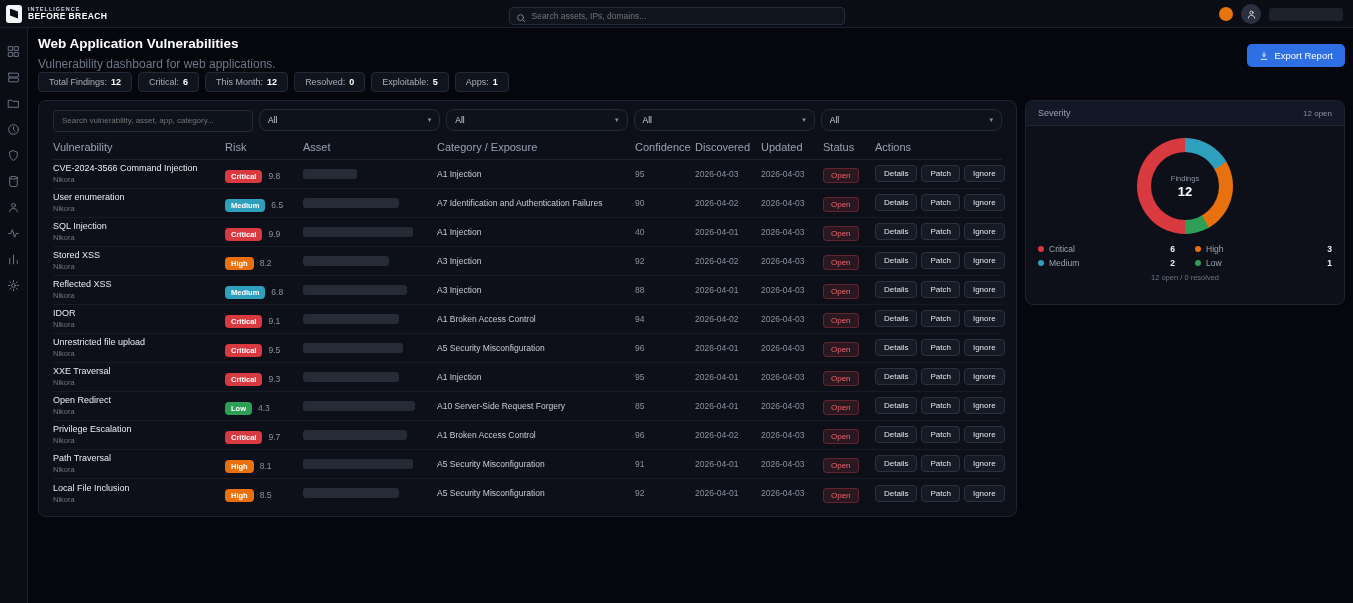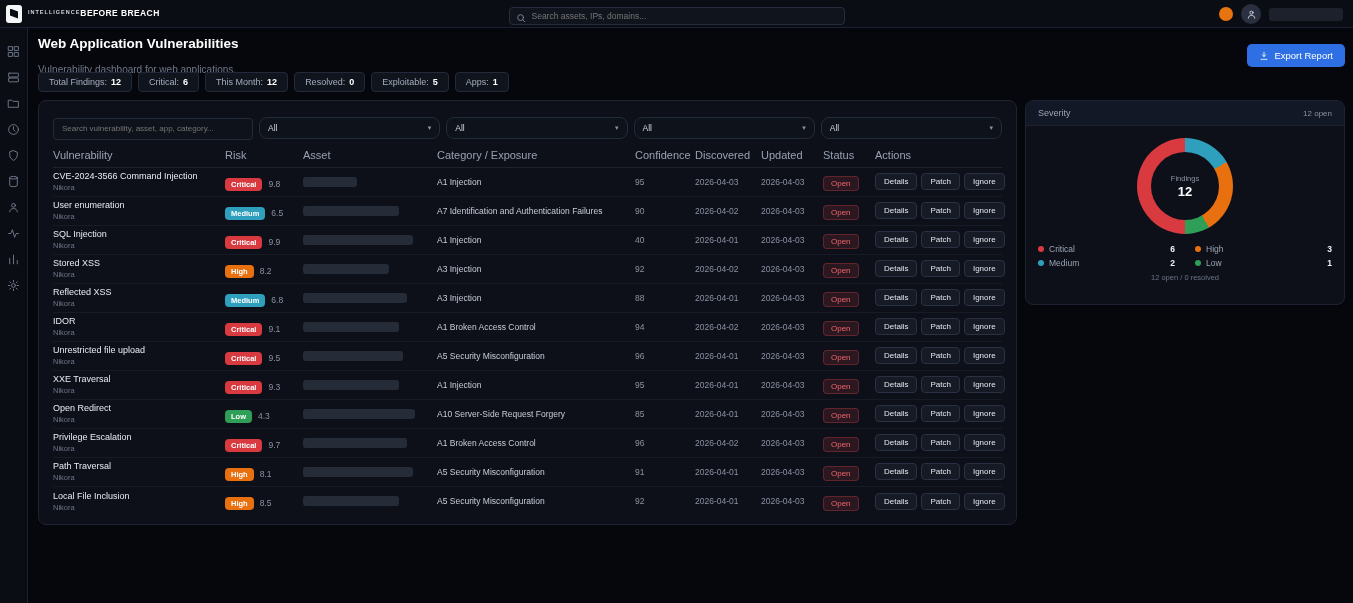--- a/index.html
+++ b/index.html
@@ -5,53 +5,53 @@
   html,body{margin:0;padding:0;background:#05070c;}
   body{font-family:"Liberation Sans",sans-serif;color:#e6e9ef;}
   *{box-sizing:border-box;}
   .app{position:relative;width:1353px;height:603px;overflow:hidden;background:#05070c;}
 
   
   .topbar{position:absolute;top:0;left:0;right:0;height:28px;background:#0a0d14;border-bottom:1px solid #1b2130;display:flex;align-items:center;}
   .brand{display:flex;align-items:center;gap:6px;padding-left:6px;}
   .logo-mark{width:16px;height:18px;background:#f5f6f8;border-radius:3px;position:relative;flex:0 0 auto;}
   .logo-mark::after{content:"";position:absolute;left:4px;top:4px;width:8px;height:10px;background:#0a0d14;clip-path:polygon(0 0,100% 30%,100% 100%,0 70%);}
-  .brand-text{display:flex;flex-direction:row;line-height:1.1;}
+  .brand-text{display:flex;flex-direction:column;line-height:1.1;}
   .brand-top{font-size:5.5px;letter-spacing:1px;color:#cfd4de;font-weight:bold;}
   .brand-bottom{font-size:8.5px;font-weight:bold;color:#ffffff;letter-spacing:.4px;}
   .top-search{position:absolute;left:50%;top:5px;transform:translateX(-50%);width:336px;height:18px;}
   .top-search input{width:100%;height:100%;background:#10141d;border:1px solid #262d3c;border-radius:4px;color:#aab1c0;font-size:8.5px;padding:0 8px 0 22px;outline:none;font-family:inherit;}
   .top-search .mag{position:absolute;left:7px;top:4px;}
   .top-right{position:absolute;right:10px;top:0;height:28px;display:flex;align-items:center;gap:8px;}
   .notif{width:14px;height:14px;border-radius:50%;background:#e8740f;}
   .avatar{width:20px;height:20px;border-radius:50%;background:#2a3040;display:flex;align-items:center;justify-content:center;}
   .name-redacted{width:74px;height:13px;background:#1c212c;border-radius:3px;}
 
   
   .sidebar{position:absolute;top:28px;left:0;width:28px;bottom:0;background:#0a0d14;border-right:1px solid #1b2130;display:flex;flex-direction:column;align-items:center;padding-top:14px;gap:8px;}
   .side-icon{width:18px;height:18px;display:flex;align-items:center;justify-content:center;border-radius:4px;cursor:pointer;}
   .side-icon svg{width:13px;height:13px;stroke:#7a8296;fill:none;stroke-width:1.6;stroke-linecap:round;stroke-linejoin:round;}
 
   
   .content{position:absolute;left:28px;top:28px;right:0;bottom:0;padding:8px 8px 0 10px;}
   .page-head{display:flex;justify-content:space-between;align-items:flex-start;height:32px;}
   .page-title{font-size:13.5px;font-weight:bold;color:#ffffff;}
-  .page-sub{font-size:10px;color:#6f7787;margin-top:13px;}
+  .page-sub{font-size:12px;color:#6f7787;margin-top:6px;}
   .export-btn{display:flex;align-items:center;gap:5px;background:#2e6fe3;color:#fff;border:none;border-radius:5px;font-size:9.5px;padding:6px 12px;font-family:inherit;cursor:pointer;margin-top:8px;}
   .export-btn svg{width:10px;height:10px;stroke:#fff;fill:none;stroke-width:2;stroke-linecap:round;stroke-linejoin:round;}
 
   .stats-row{display:flex;gap:6px;margin-top:4px;}
   .chip{display:flex;align-items:center;gap:4px;background:#0f141d;border:1px solid #222938;border-radius:4px;padding:4px 10px;font-size:9px;}
   .chip-label{color:#a6aebd;}
   .chip-value{color:#ffffff;font-weight:bold;}
 
   .columns{display:flex;gap:8px;margin-top:8px;align-items:flex-start;}
 
   
-  .main-card{width:979px;background:#0d1019;border:1px solid #1d2330;border-radius:8px;padding:16px 14px 8px;}
+  .main-card{width:979px;background:#0d1019;border:1px solid #1d2330;border-radius:8px;padding:8px 14px 8px;}
   .filters{display:flex;gap:6px;}
   .fsearch{position:relative;width:200px;}
   .fsearch input{width:100%;height:22px;background:#0e121b;border:1px solid #232a39;border-radius:4px;color:#aab1c0;font-size:8px;padding:0 8px;outline:none;font-family:inherit;}
   .fselect{flex:1;height:22px;display:flex;align-items:center;justify-content:space-between;padding:0 8px;background:#0e121b;border:1px solid #232a39;border-radius:8px;font-size:8.5px;color:#cfd4de;cursor:pointer;}
   .fselect .chev{color:#8a92a3;font-size:7px;}
 
   .trow{display:grid;grid-template-columns:172px 78px 134px 198px 60px 66px 62px 52px 1fr;align-items:center;min-height:29px;border-bottom:1px solid #161b26;}
   .trow:last-child{border-bottom:none;}
   .thead{min-height:24px;margin-top:4px;color:#98a1b3;font-size:11px;border-bottom:1px solid #1c2230;}
   .vuln-name{font-size:9px;color:#e8ebf1;white-space:nowrap;overflow:hidden;}

